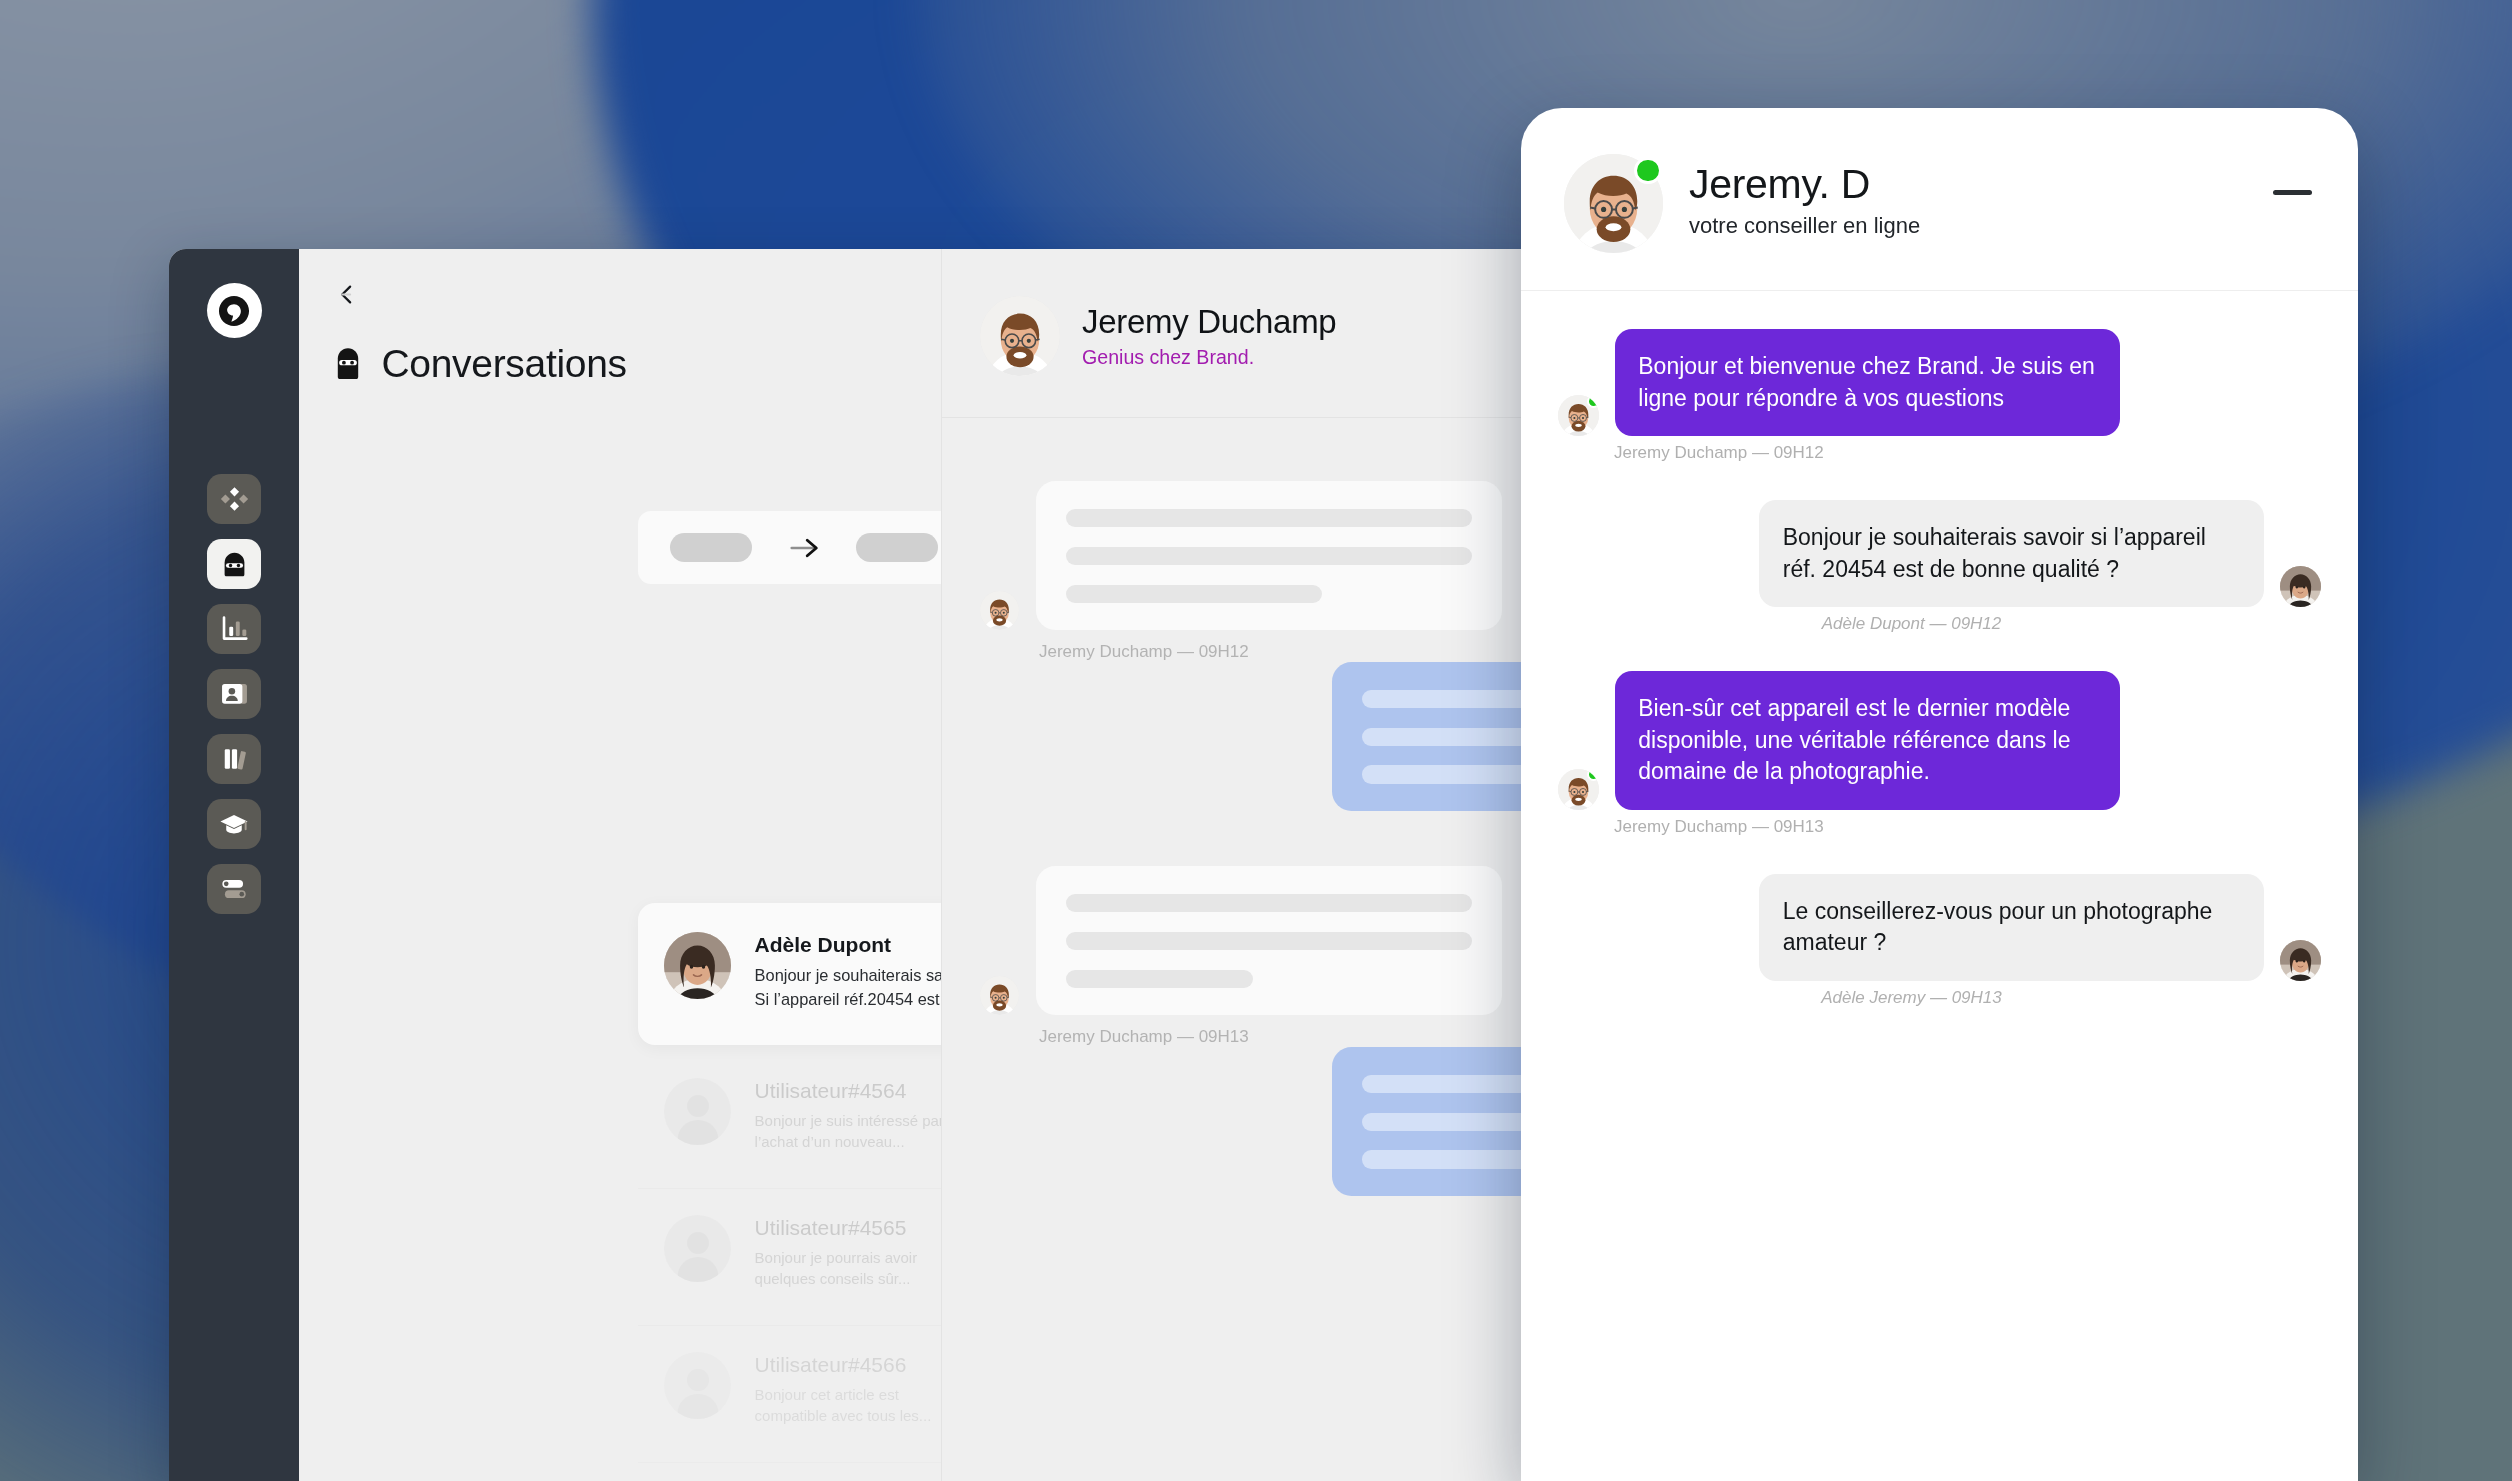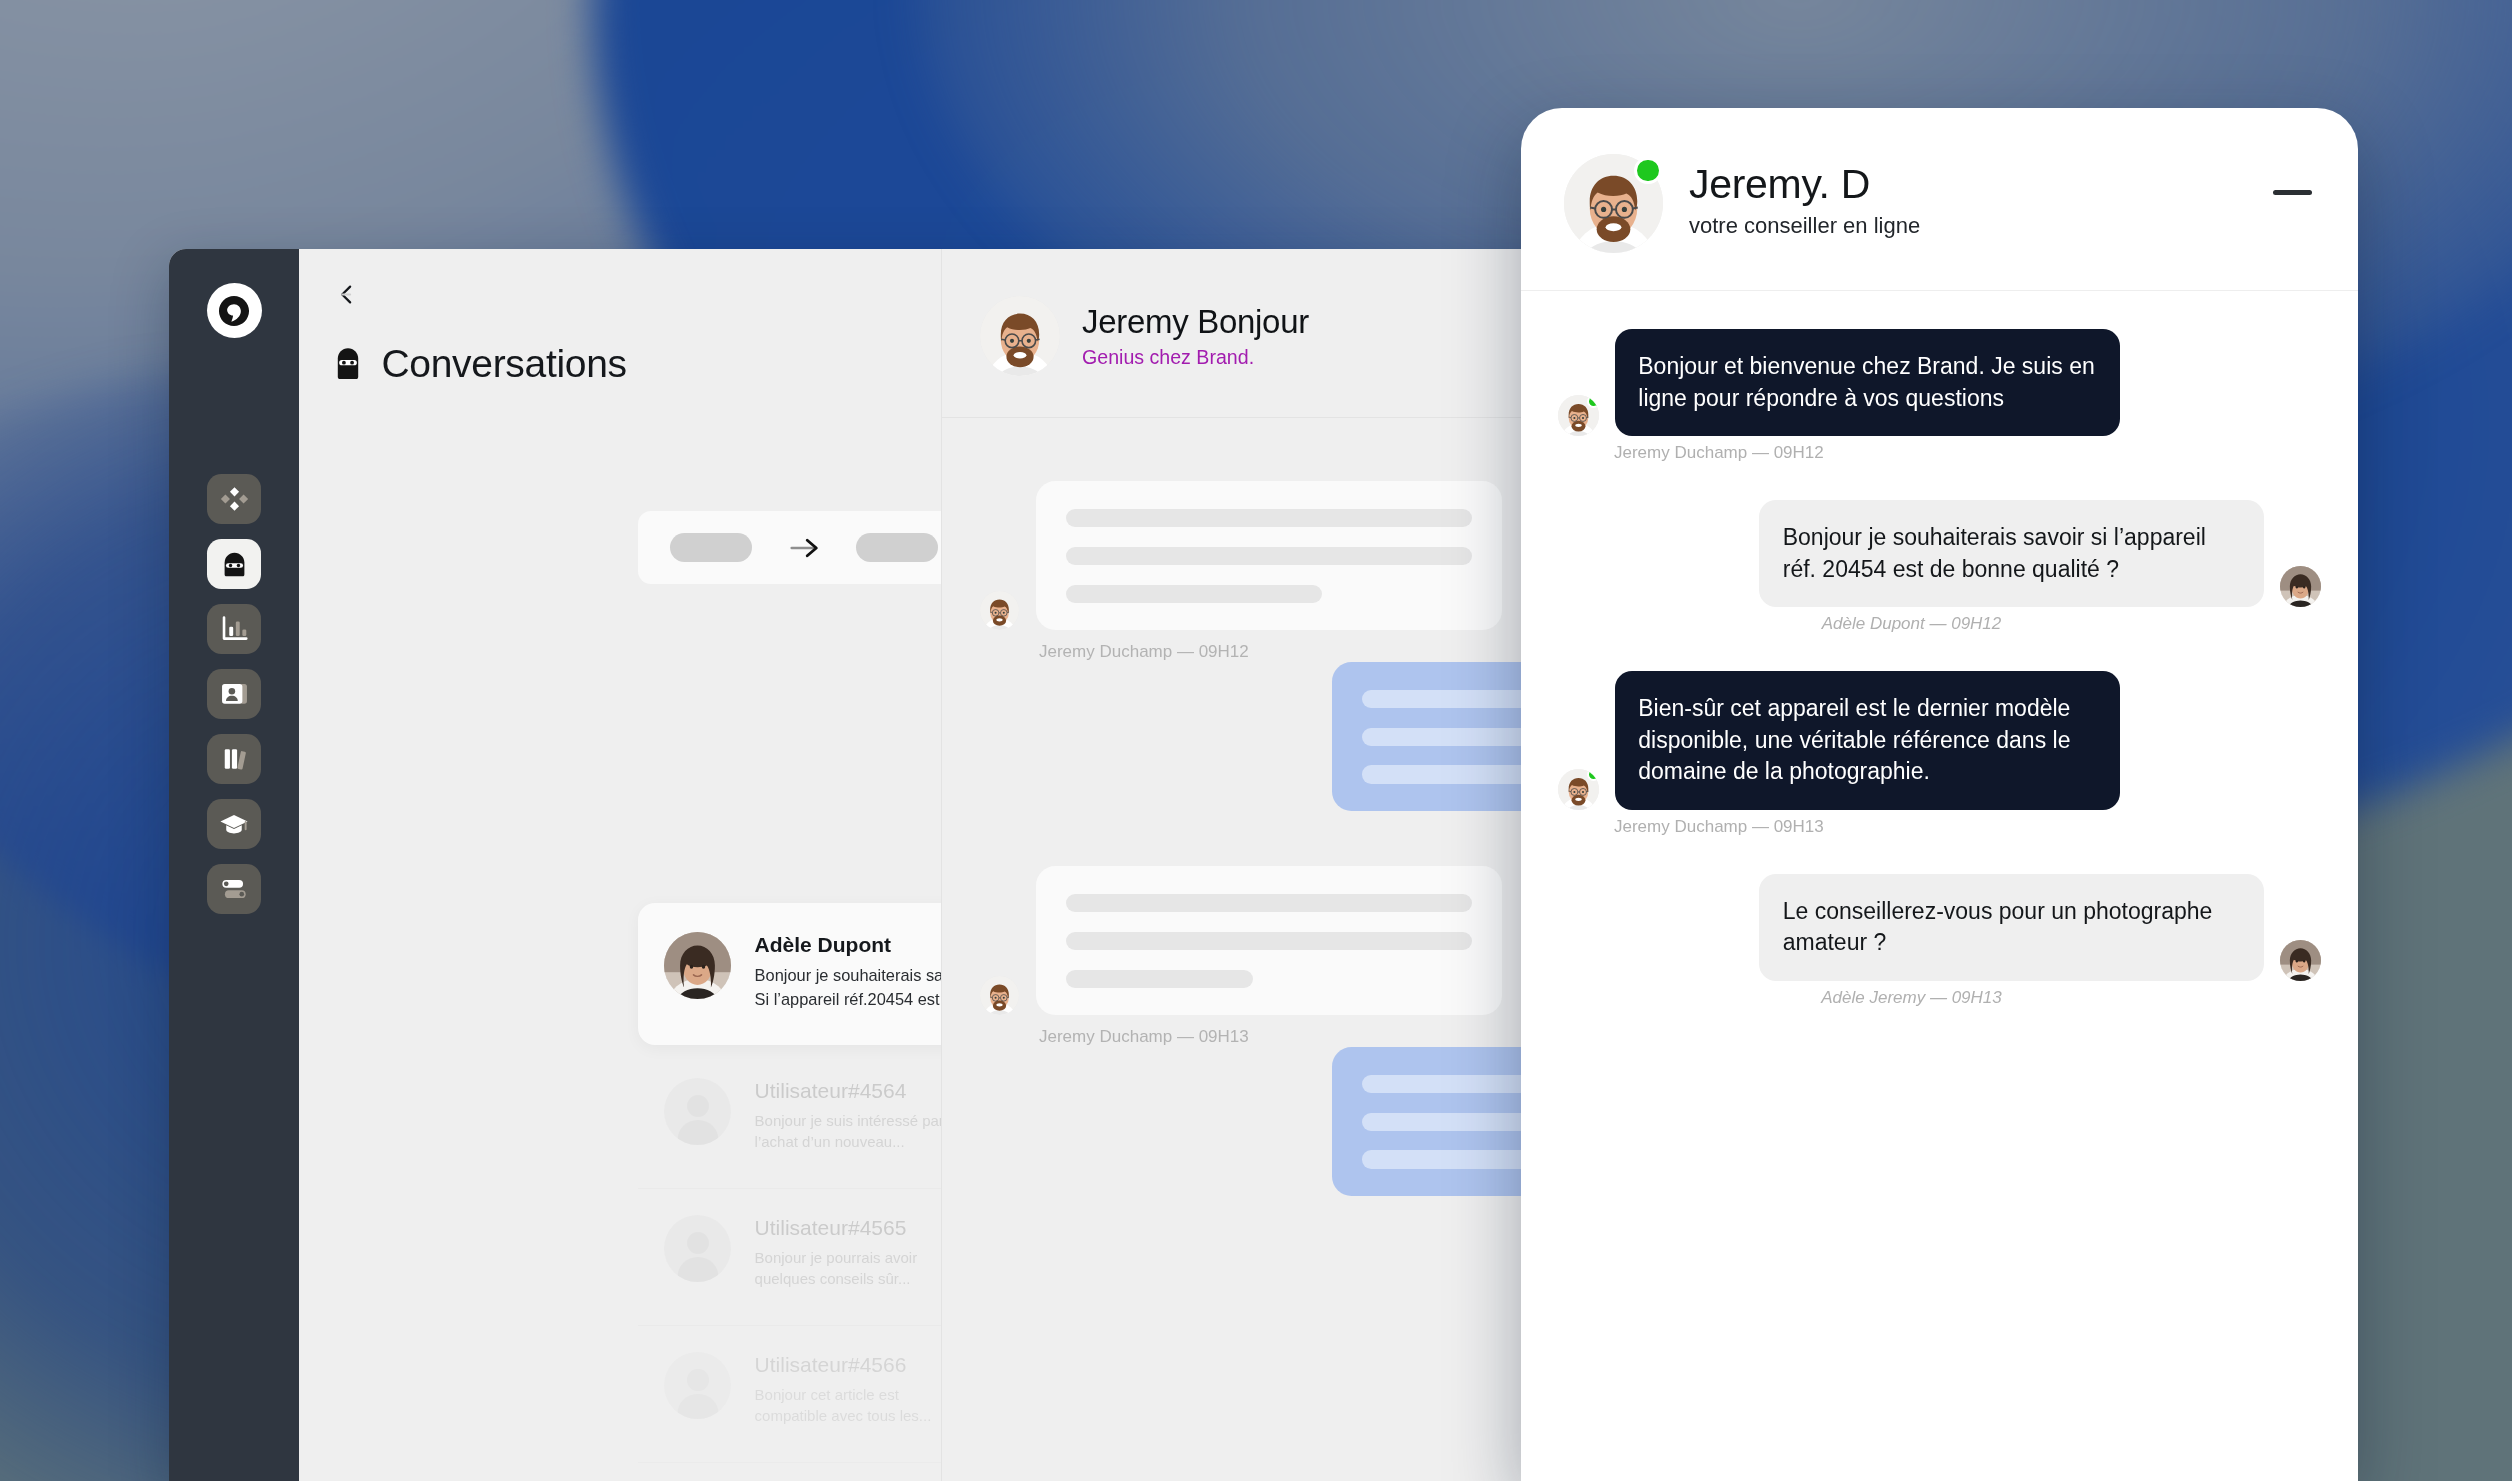--- a/index.html
+++ b/index.html
@@ -189,21 +189,21 @@
   .msg-row.right{justify-content:flex-end;align-items:flex-end;}
   .msg-av{width:41px;height:41px;border-radius:50%;overflow:hidden;flex:0 0 41px;background:#eee;position:relative;}
   .msg-av .dot{
     position:absolute;right:-0.7px;top:-0.7px;width:13px;height:13px;border-radius:50%;
     background:#1ec81e;border:2px solid #fff;box-sizing:border-box;
   }
   .bubble{
     max-width:458px;border-radius:17px;padding:22px 23.6px;
     font-size:23px;line-height:1.38;
   }
-  .bubble.agent{background:#0f172a;color:#ffffff;}
+  .bubble.agent{background:#6d28d9;color:#ffffff;}
   .bubble.user{background:#efefef;color:#14171a;}
   .msg-meta{font-size:17px;color:#b0b0b0;margin:2.6px 0 37px 56px;}
   .msg-meta.right{text-align:center;margin:2.6px 56px 37px 0;font-style:italic;}
 
   
   .face{width:100%;height:100%;display:block;}
 </style>
 </head>
 <body>
 
@@ -484,21 +484,21 @@
   </div>
 
   <div class="chat-col">
     <div class="chat-head">
       <div class="av">
         <svg class="face" viewBox="0 0 100 100">
             <use href="#man-face"></use>
           </svg>
       </div>
       <div>
-        <h2>Jeremy Bonjour</h2>
+        <h2>Jeremy Duchamp</h2>
         <p>Genius chez Brand.</p>
       </div>
     </div>
     <div class="chat-divider"></div>
 
     <div style="padding-top:63px">
       <div class="sk-row">
         <div class="sk-av">
           <svg class="face" viewBox="0 0 100 100">
               <use href="#man-face"></use>

